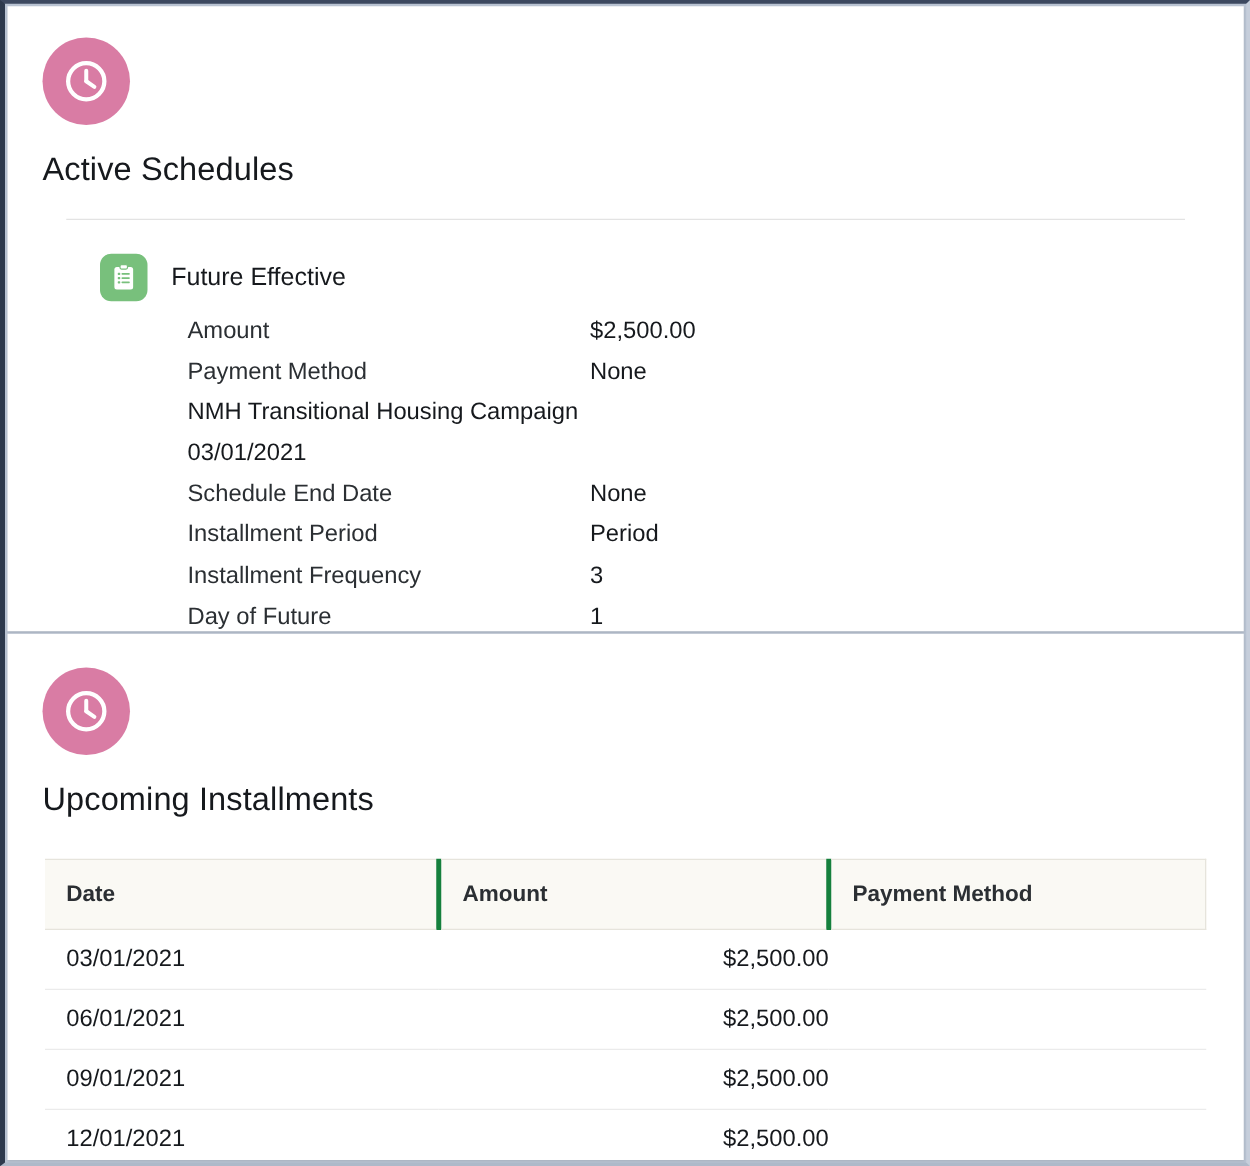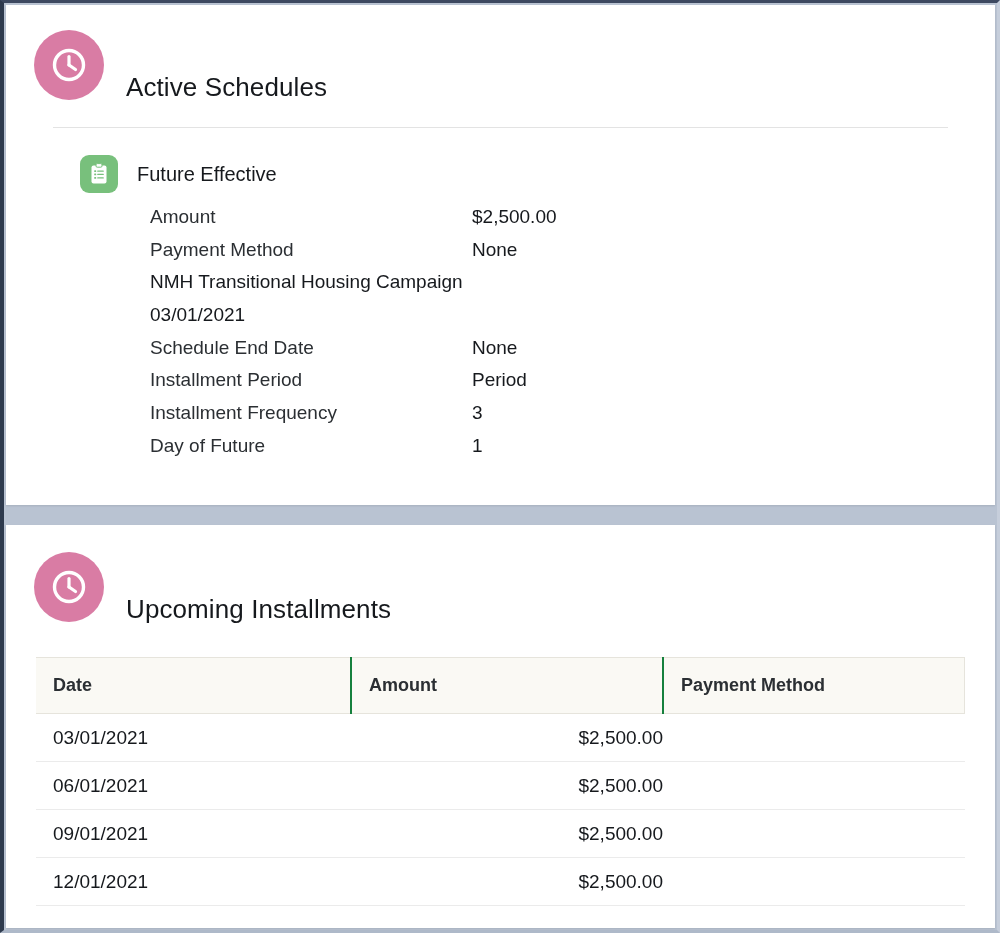--- a/index.html
+++ b/index.html
@@ -27,27 +27,28 @@
   
   .card {
     background: #ffffff;
     position: absolute;
     left: 2px;
     right: 2px;
     box-shadow: 0 1px 2px rgba(0,0,0,.10);
   }
 
   .card-schedules   { top: 2px;   height: 500px; }
-  .card-installments{ top: 522px; bottom: 2px; }
+  .card-installments{ top: 504px; bottom: 2px; }
 
   
   .card-header {
     display: flex;
-    align-items: flex-end;
+    align-items: flex-start;
     gap: 22px;
+    flex-direction: column;
   }
   .hdr-schedules    { padding: 25px 0 0 28px; }
   .hdr-installments { padding: 27px 0 0 28px; }
 
   .icon-circle {
     width: 70px;
     height: 70px;
     border-radius: 50%;
     background: #d97ca4;
     flex: 0 0 auto;
@@ -130,21 +131,21 @@
   }
   table.installments thead th {
     background: #faf9f4;
     font-size: 18px;
     font-weight: 700;
     color: #2b2f33;
     text-align: left;
     padding: 17px 0 17px 17px;
     border-top: 1px solid #e6e4dc;
     border-bottom: 1px solid #e6e4dc;
-    border-right: 2px solid #15803d;
+    border-right: 4px solid #15803d;
     height: 55px;
   }
   table.installments thead th:last-child { border-right: 1px solid #e6e4dc; }
 
   .col-date    { width: 315px; }
   .col-amount  { width: 312px; }
   .col-paymethod { width: auto; }
 
   table.installments tbody td {
     font-size: 19px;

